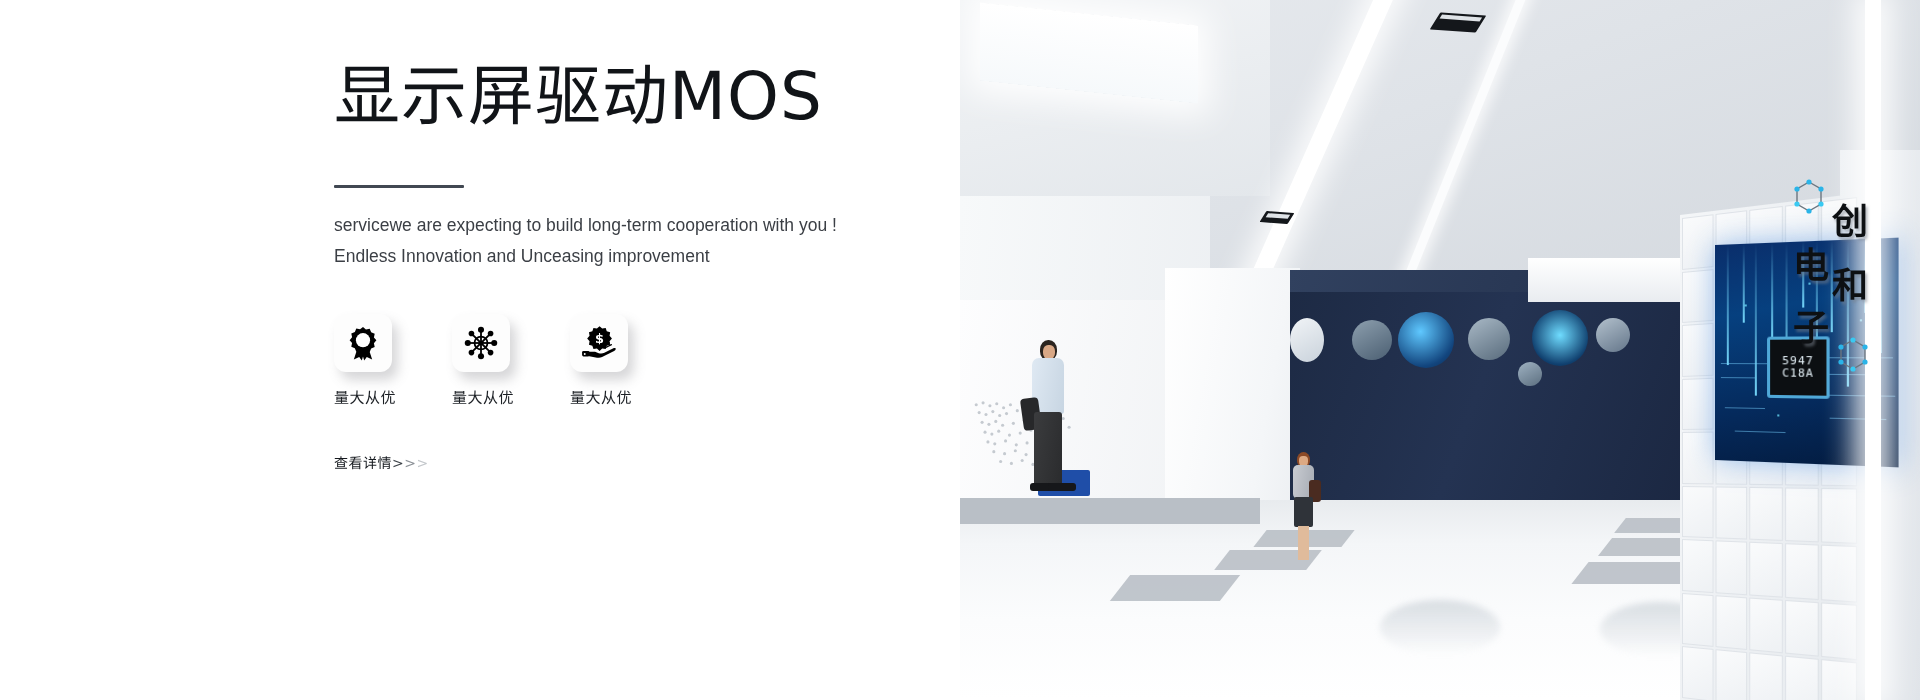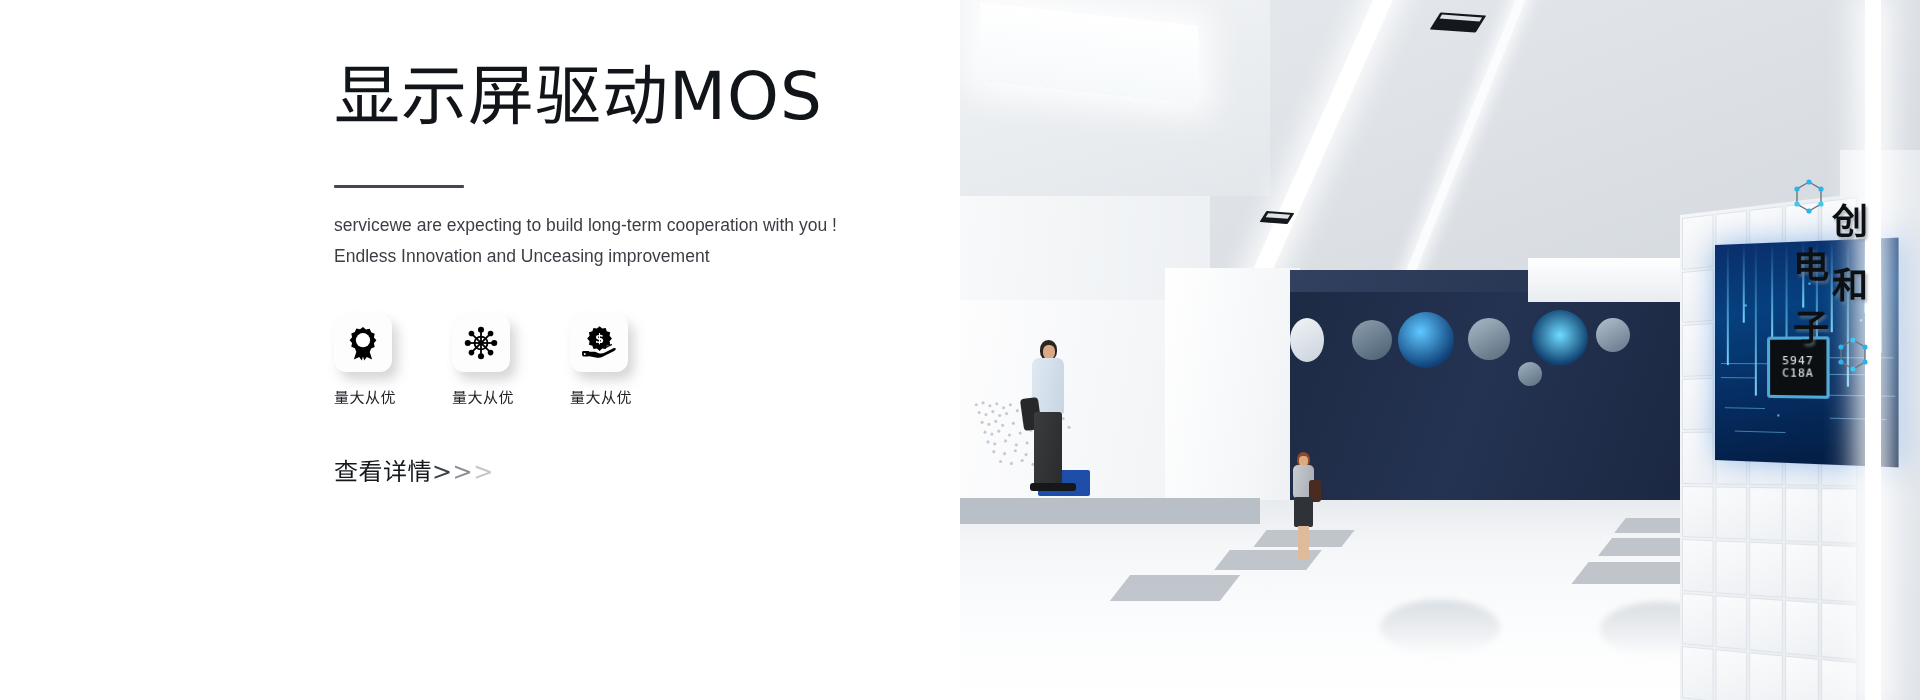--- a/index.html
+++ b/index.html
@@ -40,21 +40,21 @@
     display:flex;align-items:center;justify-content:center;
   }
   .badge svg{width:36px;height:36px;display:block;fill:#000;}
   .feature-label{
     margin-top:14px;font-size:15px;color:#1b1f24;white-space:nowrap;letter-spacing:.5px;
     font-family:"DejaVu Sans","Liberation Sans",sans-serif;
   }
 
   
   .more-link{
-    margin-top:45px;display:inline-block;font-size:24px;color:#15191e;
+    margin-top:45px;display:inline-block;font-size:14px;color:#15191e;
     text-decoration:none;letter-spacing:.5px;white-space:nowrap;
     font-family:"DejaVu Sans","Liberation Sans",sans-serif;
   }
   .more-link .chev1{color:#3d4248;}
   .more-link .chev2{color:#8b9096;}
   .more-link .chev3{color:#c3c7cb;}
 
   
   .right-photo{
     position:relative;width:960px;height:700px;flex:0 0 960px;overflow:hidden;

